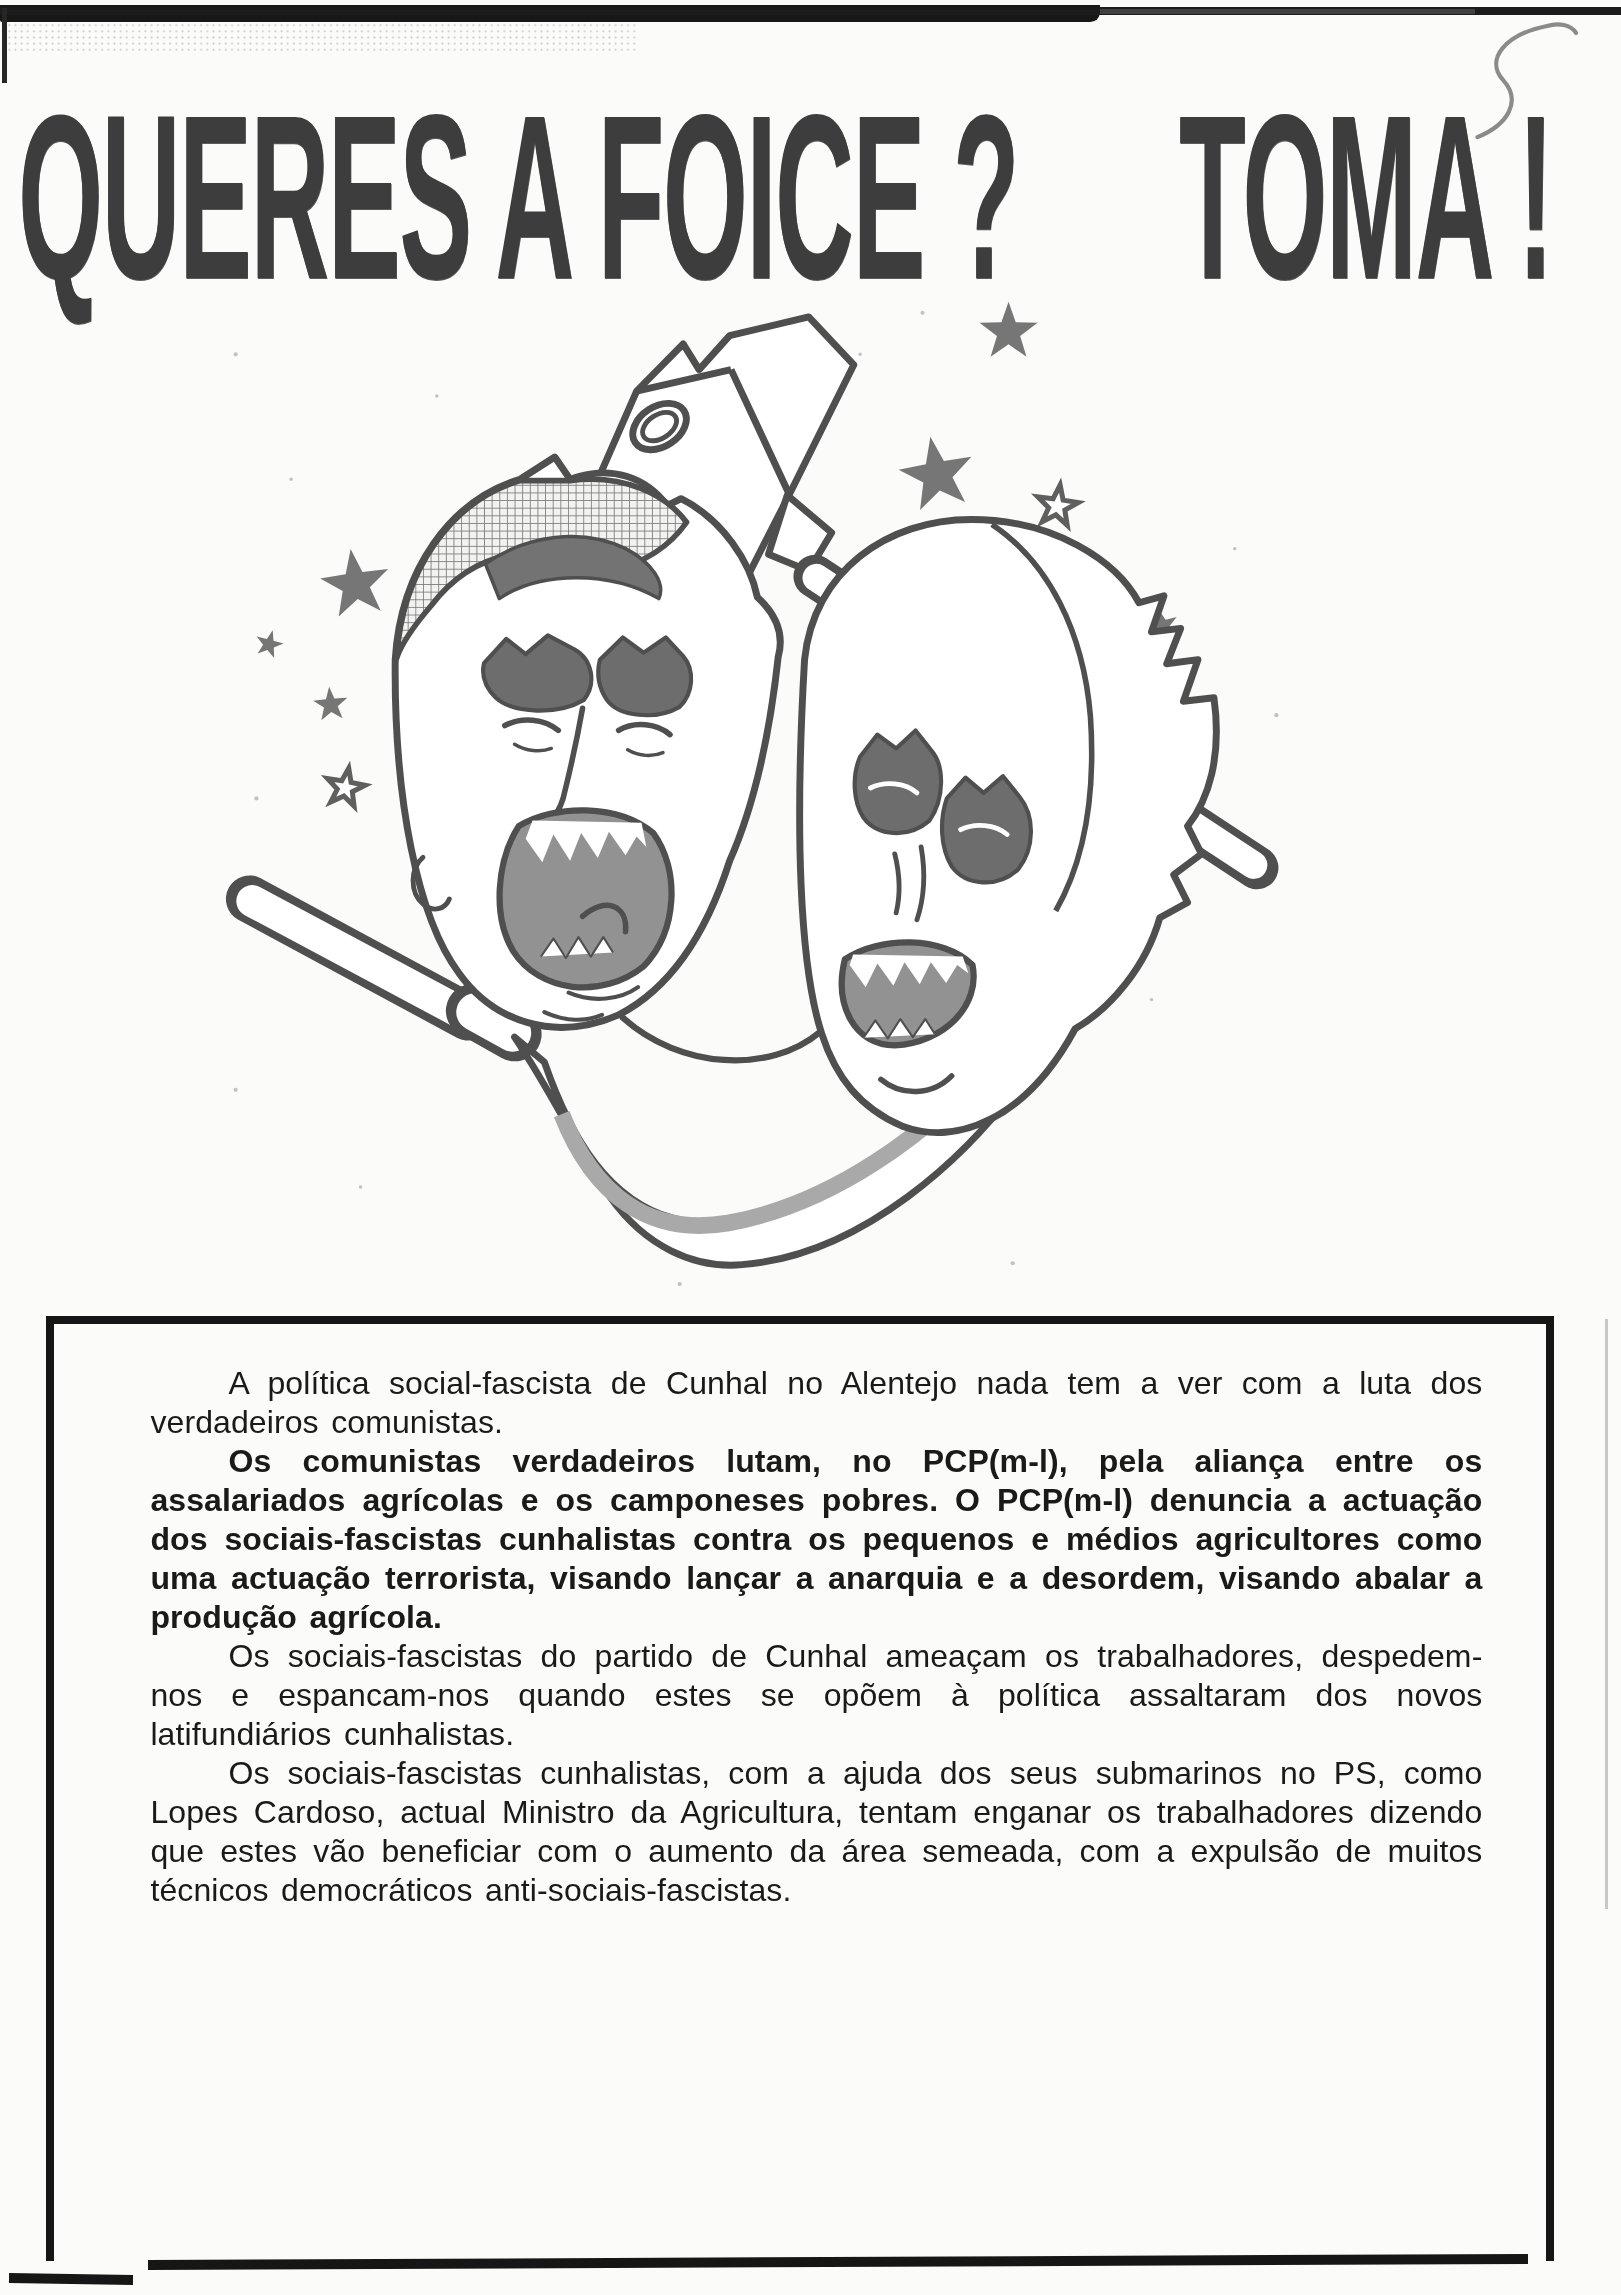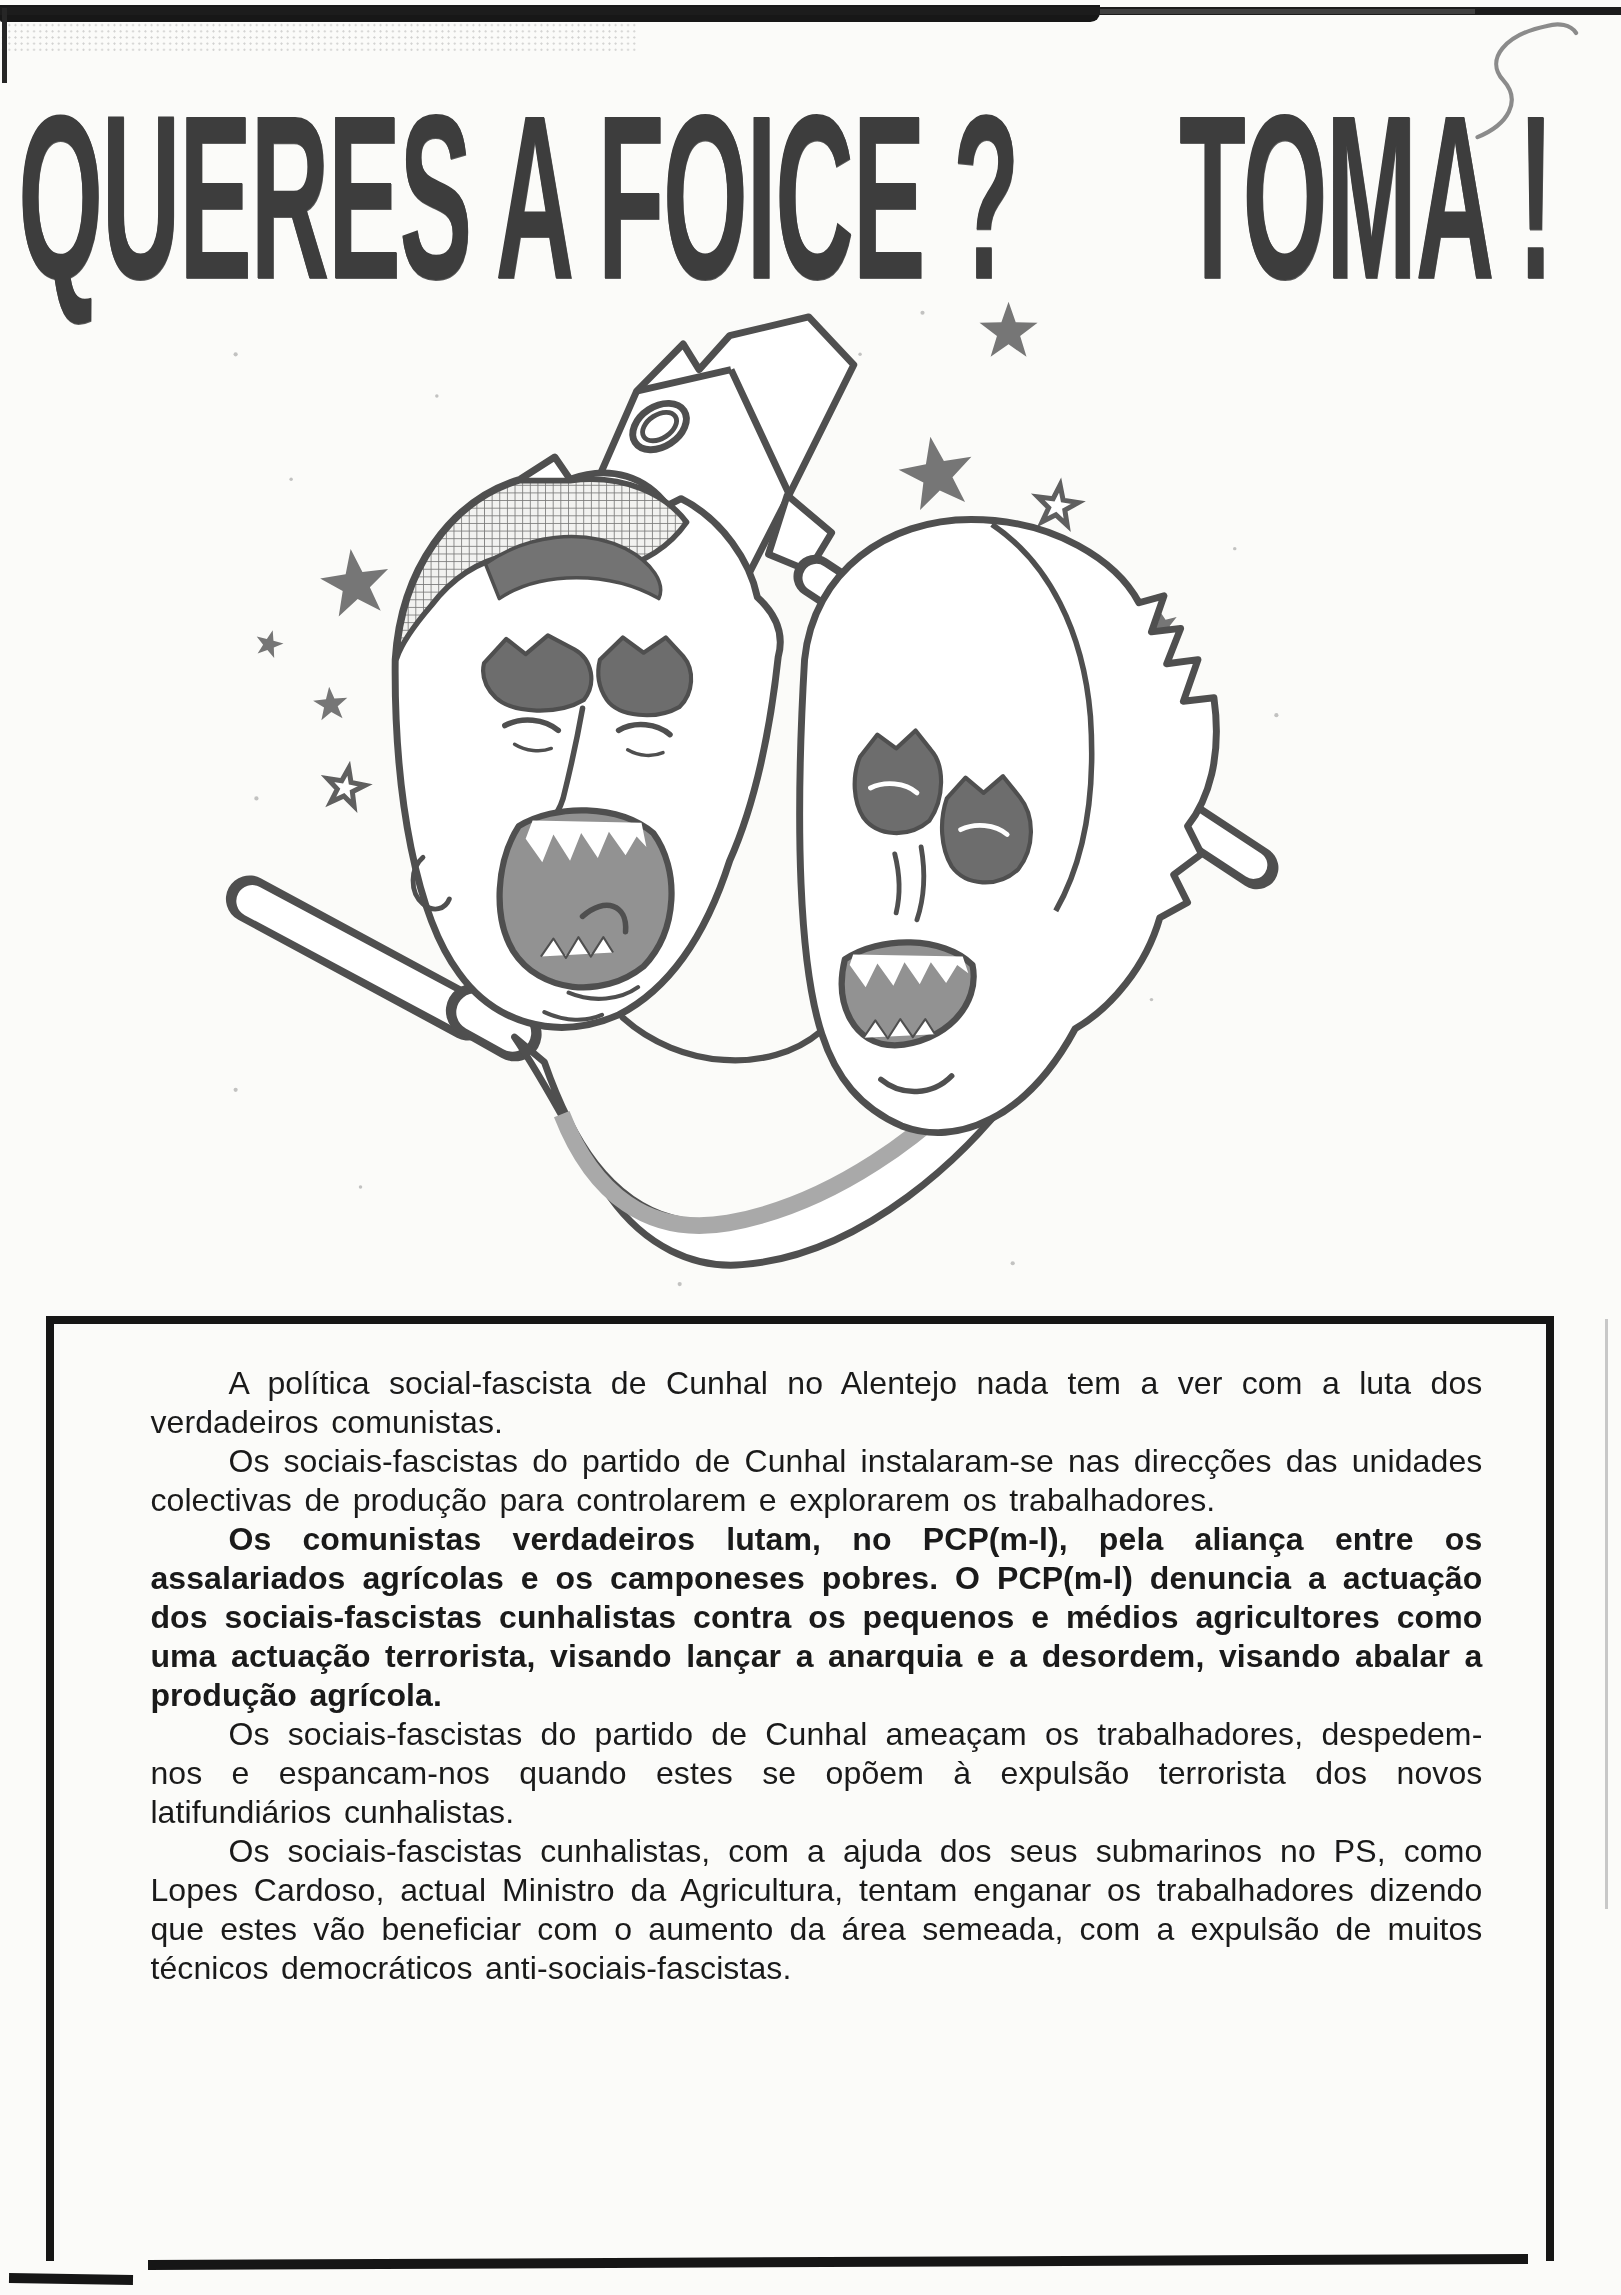--- a/index.html
+++ b/index.html
@@ -188,23 +188,22 @@
 
       <path d="M330,845 C312,860 310,895 330,912 C345,925 362,920 368,905" fill="none" stroke="#4f4f4f" stroke-width="7" stroke-linecap="round"></path>
       <path d="M540,1040 C575,1055 615,1050 640,1032 M505,1068 C535,1082 565,1082 588,1072" fill="none" stroke="#4f4f4f" stroke-width="6" stroke-linecap="round"></path>
     </g>
 
     <path d="M618,1076 C700,1150 830,1158 903,1096" fill="none" stroke="#4f4f4f" stroke-width="9" stroke-linecap="round"></path>
   </svg>
 
   <div class="text-panel">
     <p>A política social-fascista de Cunhal no Alentejo nada tem a ver com a luta dos verdadeiros comunistas.</p>
-    <p>Os sociais-fascistas do partido de Cunhal instalaram-se nas direcções das unidades colectivas de produção para controlarem e explorarem os trabalhadores.</p>
     <p class="bold">Os comunistas verdadeiros lutam, no PCP(m-l), pela aliança entre os assalariados agrícolas e os camponeses pobres. O PCP(m-l) denuncia a actuação dos sociais-fascistas cunhalistas contra os pequenos e médios agricultores como uma actuação terrorista, visando lançar a anarquia e a desordem, visando abalar a produção agrícola.</p>
-    <p>Os sociais-fascistas do partido de Cunhal ameaçam os trabalhadores, despedem-nos e espancam-nos quando estes se opõem à expulsão terrorista dos novos latifundiários cunhalistas.</p>
+    <p>Os sociais-fascistas do partido de Cunhal ameaçam os trabalhadores, despedem-nos e espancam-nos quando estes se opõem à política assaltaram dos novos latifundiários cunhalistas.</p>
     <p>Os sociais-fascistas cunhalistas, com a ajuda dos seus submarinos no PS, como Lopes Cardoso, actual Ministro da Agricultura, tentam enganar os trabalhadores dizendo que estes vão beneficiar com o aumento da área semeada, com a expulsão de muitos técnicos democráticos anti-sociais-fascistas.</p>
   </div>
 
   <div class="bbar1"></div>
   <div class="bbar2"></div>
 
 </div>
 
 
 </body></html>

